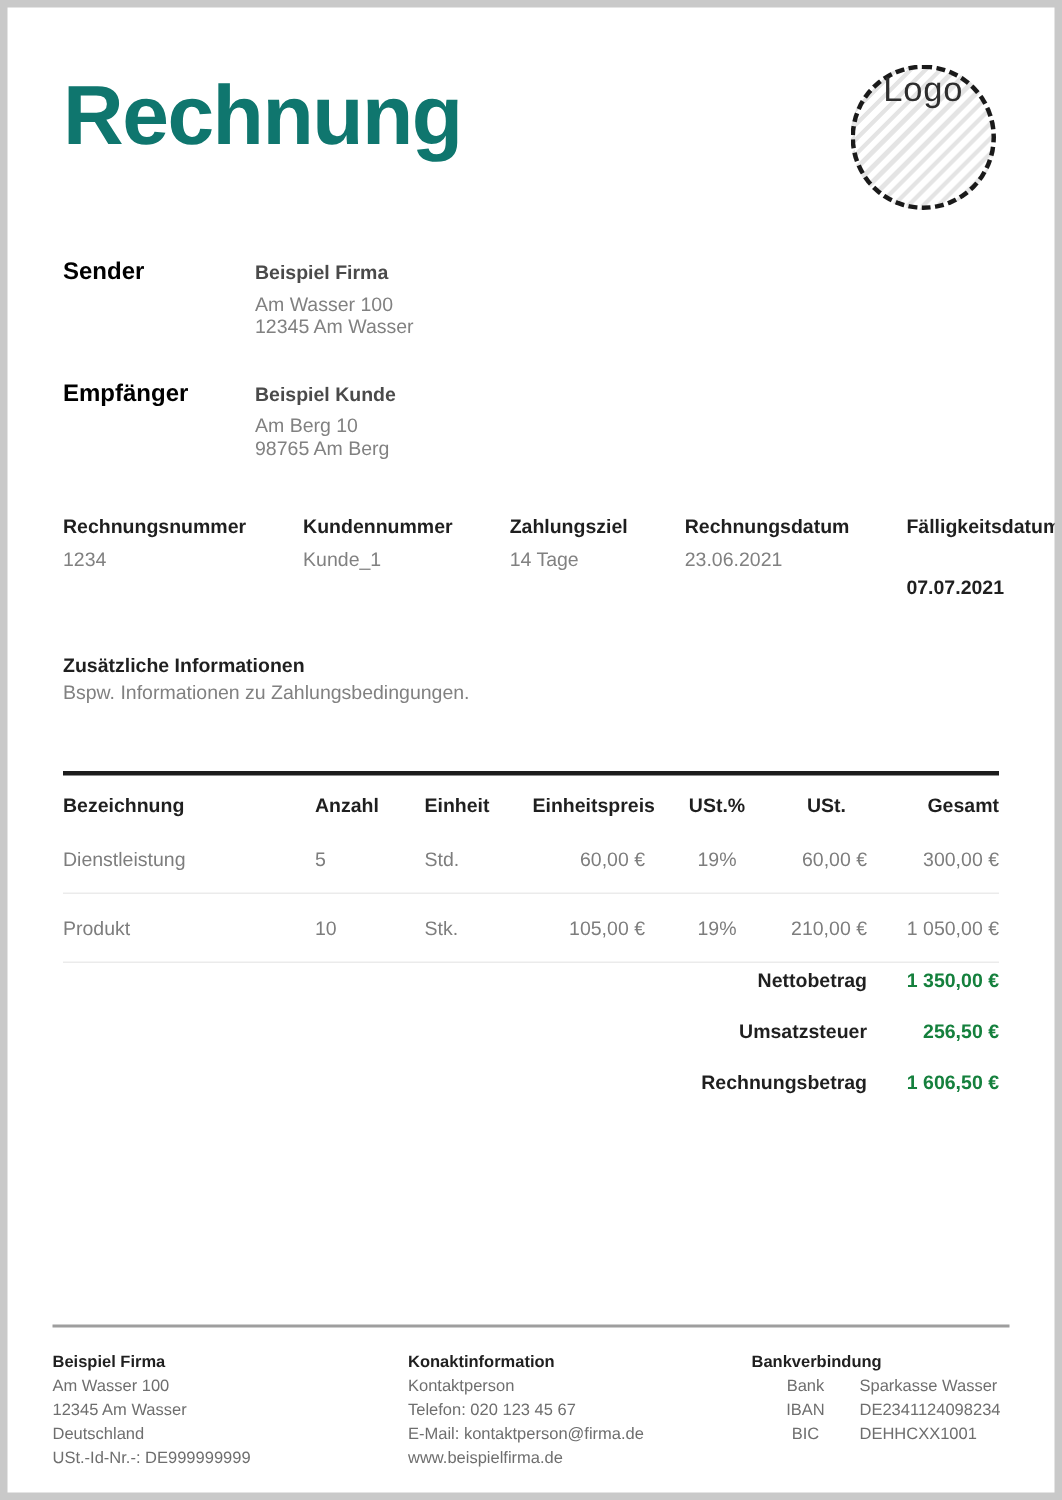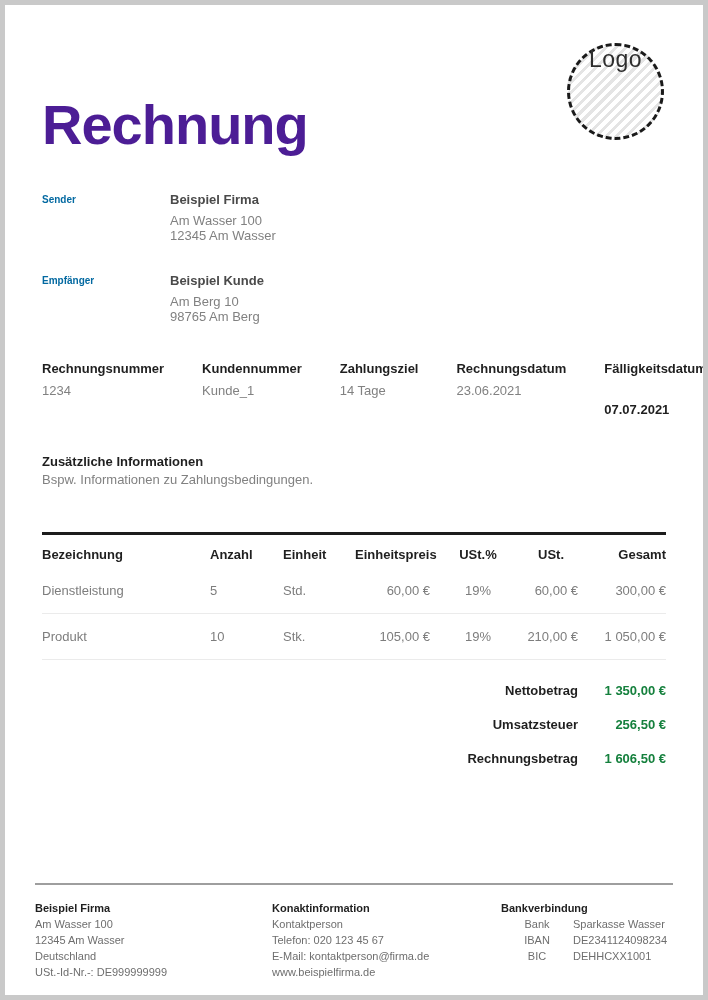--- a/index.html
+++ b/index.html
@@ -14,40 +14,39 @@
     border: 5px solid #c9c9c9;
     padding: 38px 37px 0 37px;
     overflow: hidden;
   }
 
   
   .header { display: flex; justify-content: space-between; align-items: flex-start; }
   .title {
     font-size: 56px;
     font-weight: bold;
-    color: #4c1d95;
+    color: #0f766e;
     letter-spacing: -1px;
     line-height: 67px;
-    margin-top: 48px;
   }
   .logo {
     width: 97px; height: 97px;
     border: 3px dashed #1a1a1a;
     border-radius: 50%;
     display: flex; align-items: flex-start; justify-content: center;
     background: repeating-linear-gradient(135deg, #ffffff 0px, #ffffff 4px, #e4e4e4 4px, #e4e4e4 7px);
     margin-right: 2px;
   }
   .logo-text { font-size: 23px; color: #2e2e2e; letter-spacing: 0.5px; }
 
   
   .parties { margin-top: 34px; }
   .party { display: flex; }
   .party + .party { margin-top: 30px; }
-  .party-label { width: 128px; font-size: 10px; font-weight: bold; color: #0369a1; line-height: 16px; }
+  .party-label { width: 128px; font-size: 16px; font-weight: bold; color: #000000; line-height: 16px; }
   .party-name { font-size: 13px; font-weight: bold; color: #4a4a4a; line-height: 16px; }
   .party-address { margin-top: 5px; font-size: 13px; color: #818181; line-height: 15px; }
 
   
   .meta { display: flex; margin-top: 37px; gap: 38px; }
   .meta-field { font-size: 13px; }
   .meta-field:nth-child(1) { width: 123px; }
   .meta-field:nth-child(2) { width: 130px; }
   .meta-field:nth-child(3) { width: 118px; }
   .meta-field:nth-child(4) { width: 130px; }
@@ -71,21 +70,21 @@
   .th { font-size: 13px; font-weight: bold; color: #1f1f1f; padding-top: 6px; }
   .table-row { height: 46px; border-bottom: 1px solid #ebebeb; }
   .td { font-size: 13px; color: #7d7d7d; }
   .c-first { text-align: left; }
   .c-right { text-align: right; }
   .c-tax   { text-align: center; padding-left: 28px; }
   .th.c-right.pad { padding-right: 14px; }
 
   
   .totals { margin-top: 4px; }
-  .totals-row { display: flex; justify-content: flex-end; align-items: flex-end; height: 34px; }
+  .totals-row { display: flex; justify-content: flex-end; align-items: flex-start; height: 34px; }
   .totals-label { font-size: 13px; font-weight: bold; color: #1f1f1f; text-align: right; }
   .totals-value { width: 88px; font-size: 13px; font-weight: bold; color: #15803d; text-align: right; }
 
   
   .footer {
     position: absolute;
     left: 30px; right: 30px; top: 878px;
     border-top: 2px solid #9e9e9e;
     padding-top: 15px;
     display: flex;

